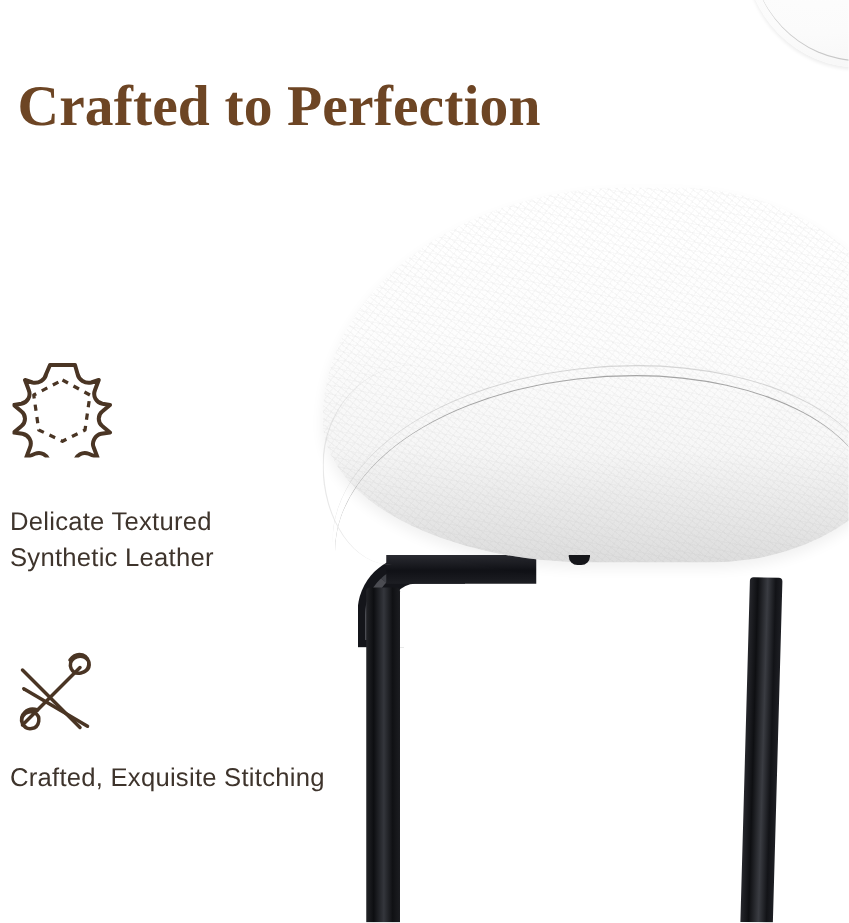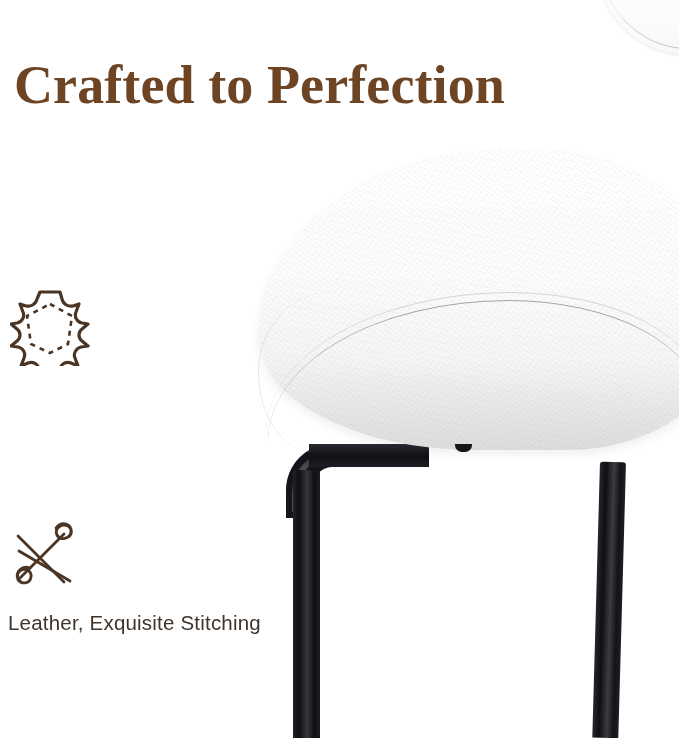--- a/index.html
+++ b/index.html
@@ -130,21 +130,21 @@
   
   .nub{
     position:absolute;left:455px;top:444px;width:17px;height:8px;
     background:#15161a;border-radius:0 0 7px 7px;
   }
 
   
   .headline{
     position:absolute;left:14px;top:59px;
     font-family:"Liberation Serif", serif;
-    font-size:54px;line-height:52px;
+    font-size:46px;line-height:52px;
     font-weight:700;
     color:#6d4524;
     letter-spacing:.1px;
     white-space:nowrap;
   }
   .subhead{
     position:absolute;left:14px;top:118px;
     font-family:"Liberation Serif", serif;
     font-size:24px;line-height:32px;
     font-weight:400;
@@ -196,31 +196,33 @@
 
   <div class="headline">Crafted to Perfection</div>
 
 
   <div class="feature-icon" id="feat-leather-icon">
     <svg width="80" height="78" viewBox="0 0 80 78" fill="none">
       <path d="M30 4 h20 l2 7 c1 5 6 8 11 7 l6 -2 l-3 8 c-2 5 1 10 6 11 l6 1 l-6 5 c-4 3 -4 9 0 12 l6 5 l-7 1 c-5 1 -8 7 -6 11 l3 8 l-7 -3 c-5 -2 -10 1 -11 6 l-1 6 h-19 l-1 -6 c-1 -5 -6 -8 -11 -6 l-7 3 l3 -8 c2 -5 -1 -10 -6 -11 l-7 -1 l6 -5 c4 -3 4 -9 0 -12 l-6 -5 l6 -1 c5 -1 8 -6 6 -11 l-3 -8 l6 2 c5 1 10 -2 11 -7 z" stroke="#4a3524" stroke-width="3.2" stroke-linejoin="round" fill="none"></path>
       <path d="M40 16 L62 28 L58 56 L40 65 L21 56 L17 28 Z" stroke="#4a3524" stroke-width="2.6" stroke-linejoin="round" stroke-dasharray="5 5" fill="none"></path>
     </svg>
   </div>
+  <div class="feature-label" id="feat-leather-label">Delicate Textured
+Synthetic Leather</div>
 
   <div class="feature-icon" id="feat-stitch-icon">
     <svg width="76" height="72" viewBox="0 0 76 72" fill="none" stroke="#4a3524" stroke-width="2.8" stroke-linecap="round" stroke-linejoin="round">
 
       <path d="M8 62 L54 16"></path>
 
       <path d="M20 14 L66 60" transform="translate(-12,4)"></path>
       <path d="M6 30 L56 66" stroke="none"></path>
 
       <path d="M46 10 c6 -8 16 -4 15 4 c-1 7 -11 9 -14 3 c-3 -7 5 -12 11 -9 c5 3 4 9 0 11"></path>
 
       <path d="M20 50 c-8 -3 -15 4 -12 11 c3 6 12 5 13 -2 c1 -6 -6 -10 -11 -6 c-4 3 -3 9 1 11"></path>
 
       <path d="M9 33 L60 63"></path>
     </svg>
   </div>
-  <div class="feature-label" id="feat-stitch-label">Leather, Exquisite Stitching</div>
+  <div class="feature-label" id="feat-stitch-label">Crafted, Exquisite Stitching</div>
 
 </div>
 
 </body></html>

